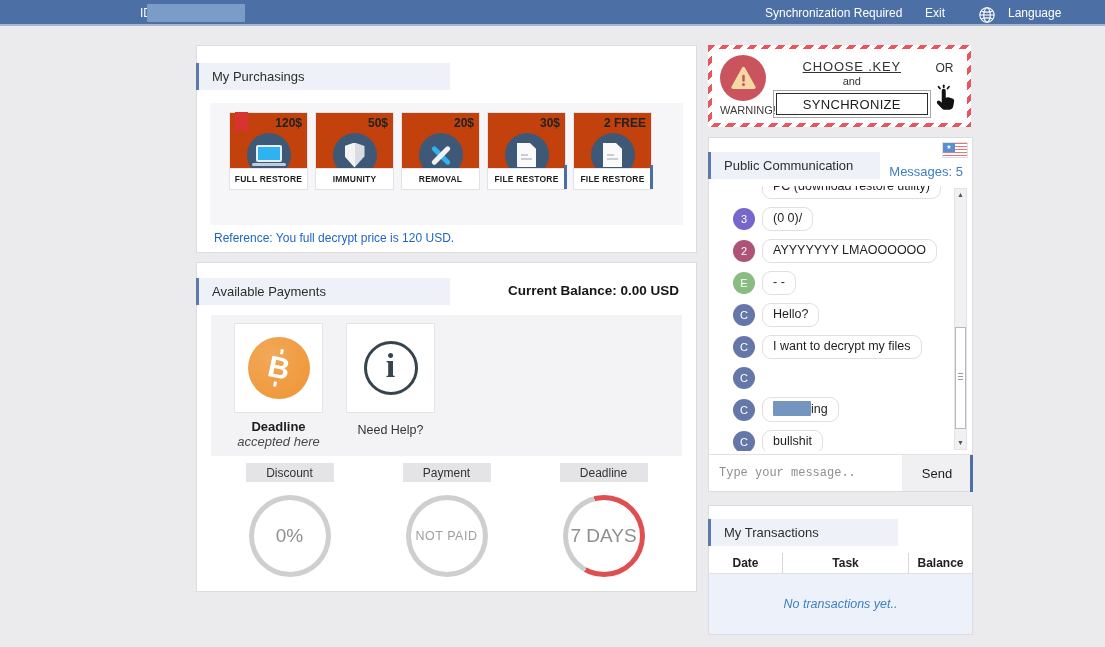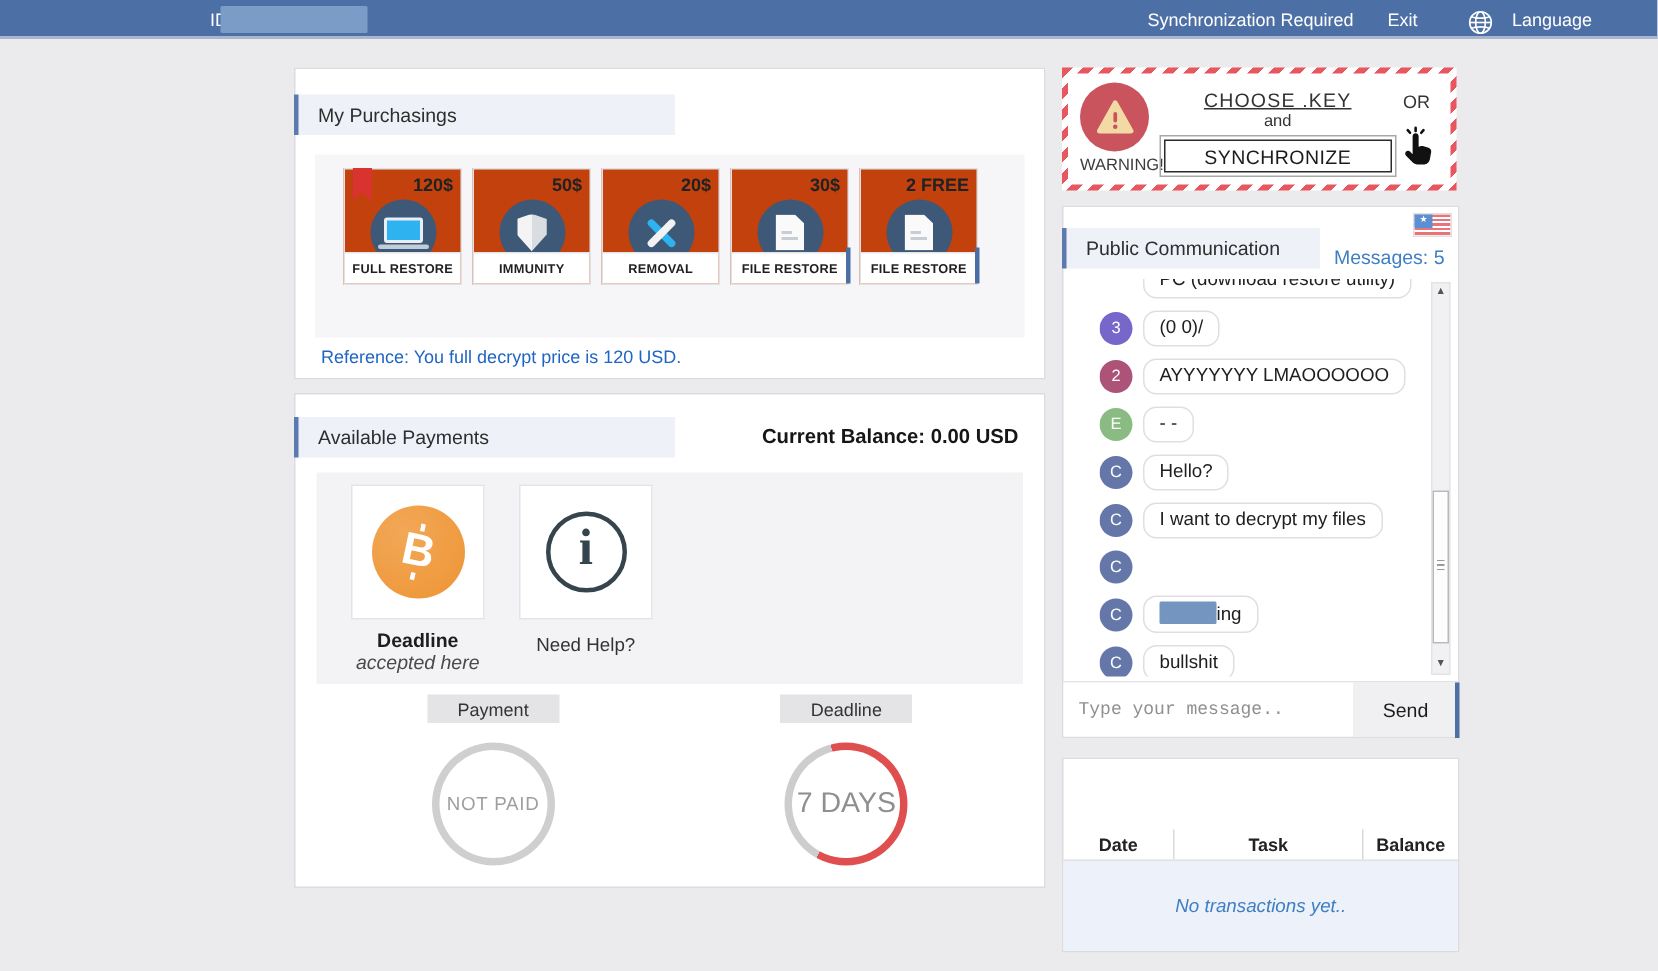--- a/index.html
+++ b/index.html
@@ -204,20 +204,28 @@
     </div>
     <div class="tile tile-help">
       <div class="help-circle"></div>
     </div>
     <div class="under-tile btc-name">Deadline</div>
     <div class="under-tile btc-sub">accepted here</div>
     <div class="under-tile help-name">Need Help?</div>
   </div>
   <div class="stats-row">
       <div class="stat">
+        <div class="stat-bar">Discount</div>
+        <div class="ring gray">
+          <div class="ring-inner">
+            <span class="ring-val">0%</span>
+          </div>
+        </div>
+      </div>
+      <div class="stat">
         <div class="stat-bar">Payment</div>
         <div class="ring gray">
           <div class="ring-inner">
             <span class="ring-val small">NOT PAID</span>
           </div>
         </div>
       </div>
       <div class="stat">
         <div class="stat-bar">Deadline</div>
         <div class="ring red">
@@ -309,20 +317,21 @@
     <div class="sb-arrow sb-down">▼</div>
   </div>
   <div class="chat-input-row">
     <input class="chat-input" type="text" placeholder="Type your message.." style="">
     <button class="send-btn">Send</button>
     <div class="input-accent"></div>
   </div>
 </div>
 
 <div class="panel" id="panel-transactions">
+  <div class="sec-header">My Transactions</div>
   <div class="tx-header">
     <div class="tx-col c0">Date</div>
     <div class="tx-col c1">Task</div>
     <div class="tx-col c2">Balance</div>
   </div>
   <div class="tx-body">
     <span class="tx-empty">No transactions yet..</span>
   </div>
 </div>
 

